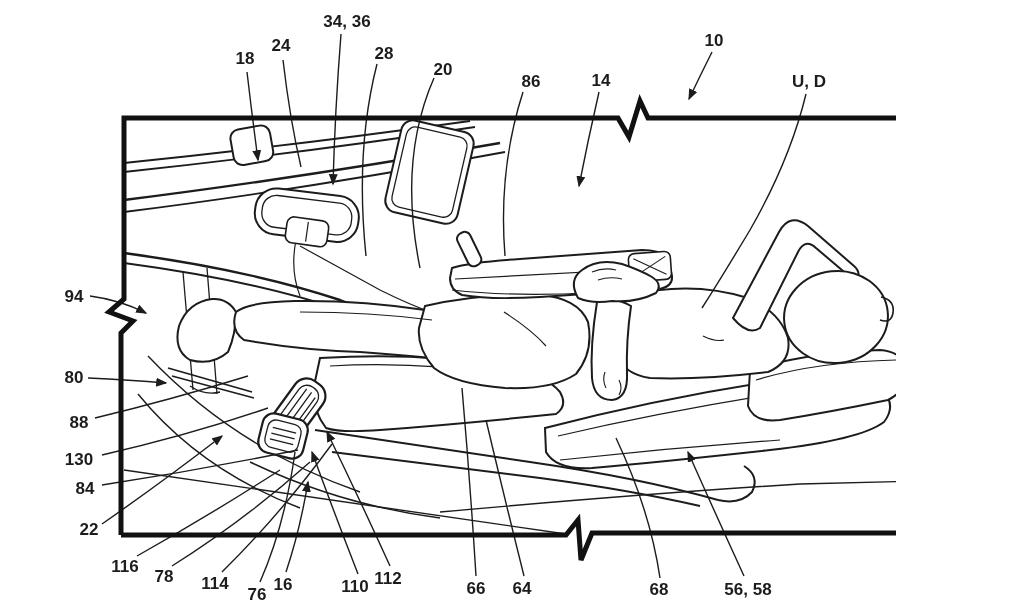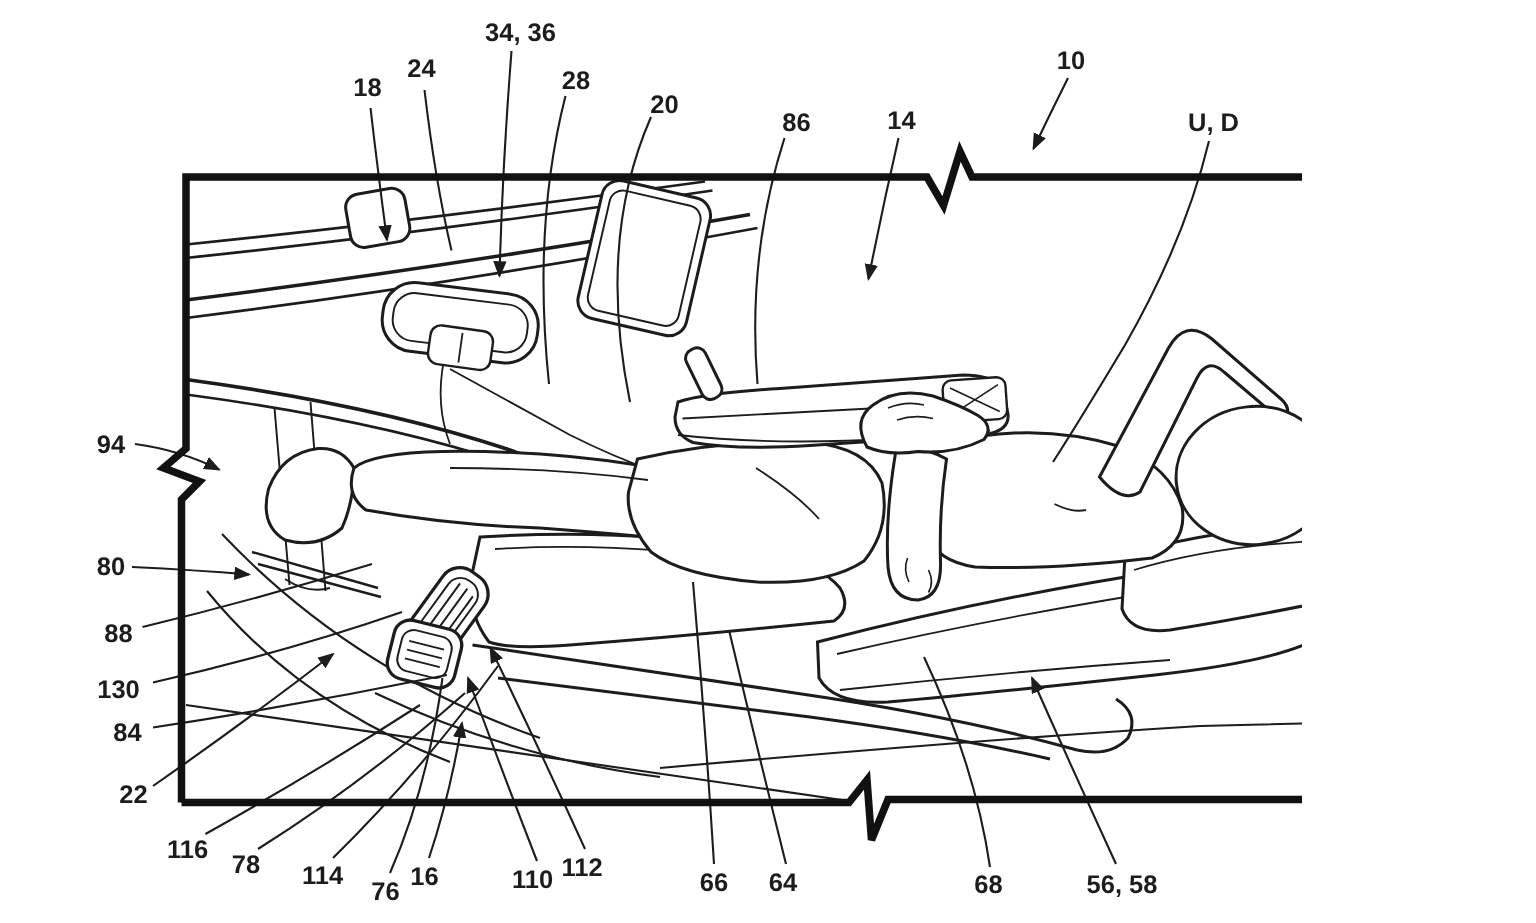--- a/index.html
+++ b/index.html
@@ -1,17 +1,17 @@
 <!DOCTYPE html>
 <html><head>
 <meta charset="utf-8">
 <style>
   html,body{margin:0;padding:0;background:#ffffff;}
   .stage{position:relative;width:868px;height:615px;background:#fff;overflow:hidden;
-         font-family:"Liberation Sans",sans-serif;}
+         font-family:"Liberation Sans",sans-serif;padding-left:28px;}
   svg{position:absolute;left:0;top:0;}
   text.ref{font-family:"Liberation Sans","DejaVu Sans",sans-serif;font-weight:700;
            font-size:17px;fill:#1c1c1c;text-anchor:middle;}
 </style>
 </head>
 <body>
 
 <div class="stage">
 <svg width="1024" height="615" viewBox="0 0 1024 615">
   <defs>

